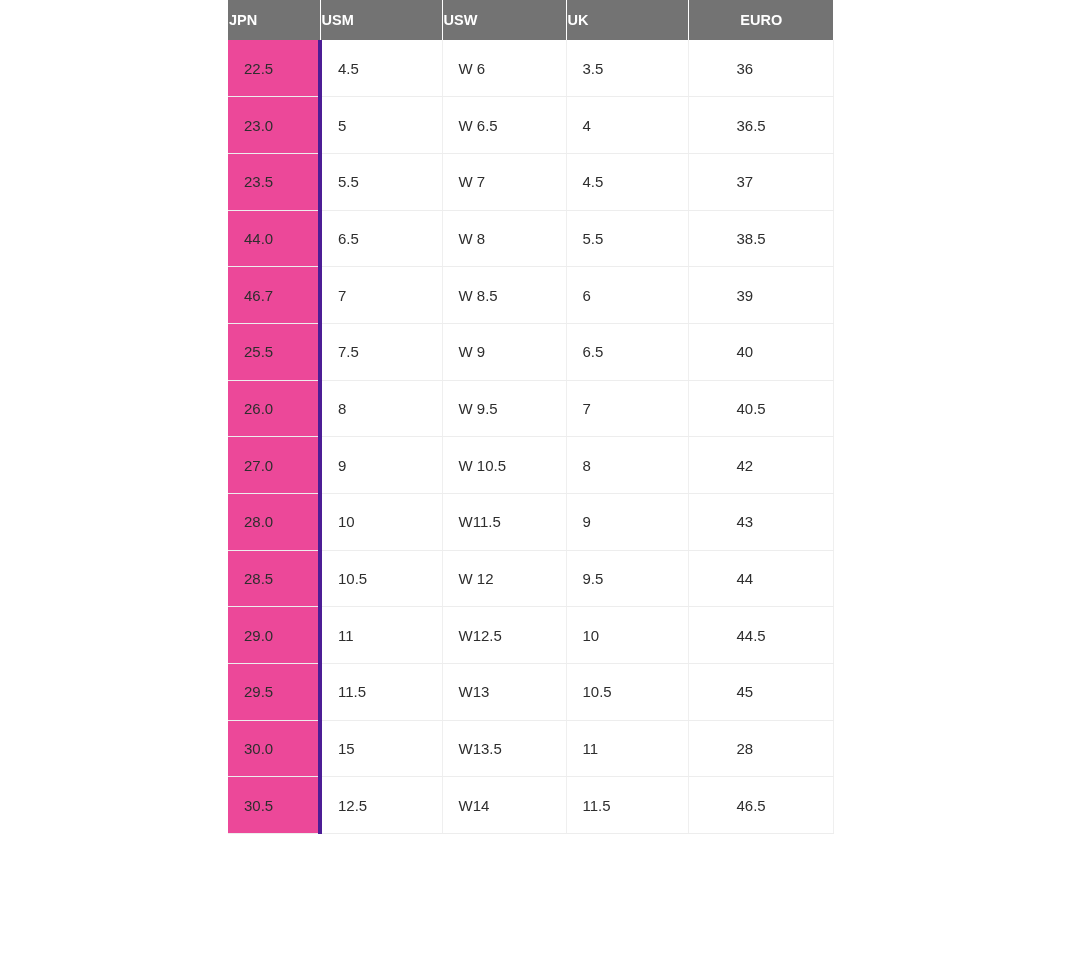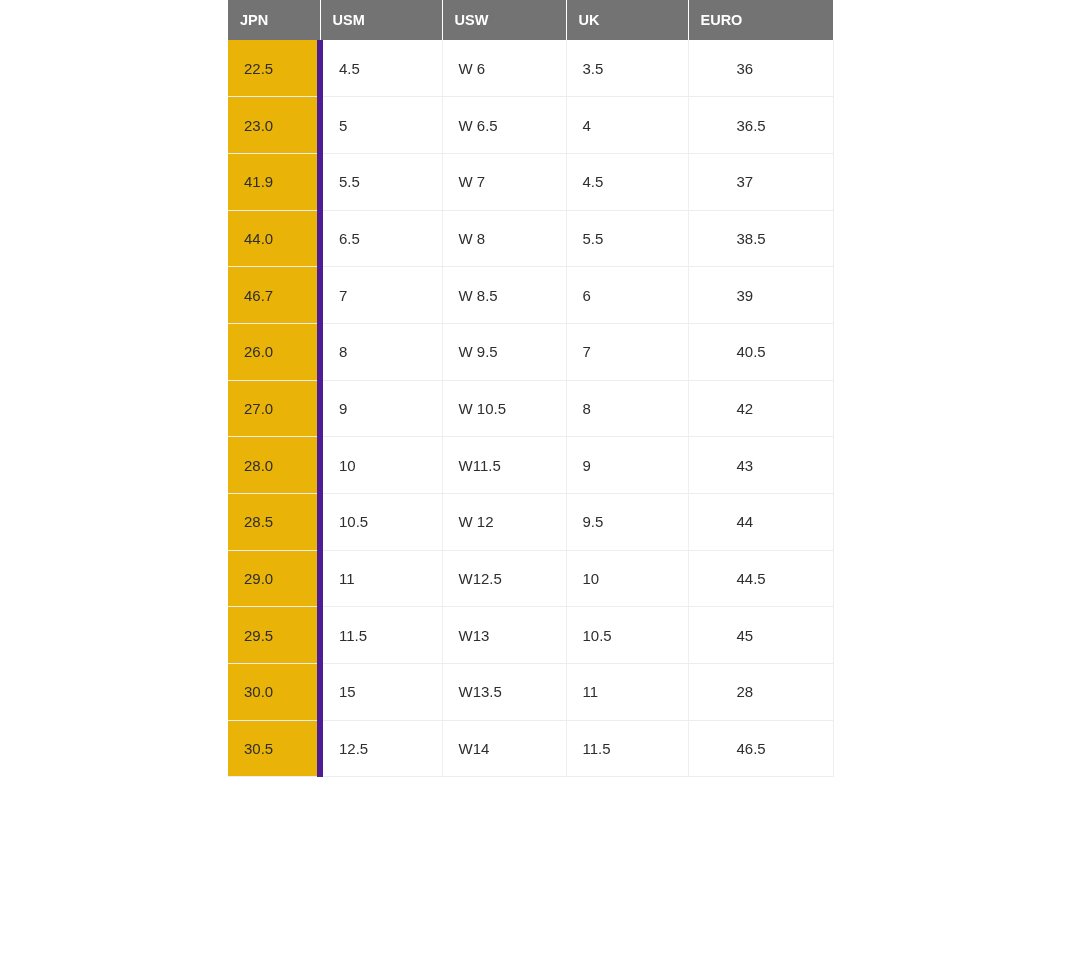--- a/index.html
+++ b/index.html
@@ -45,49 +45,50 @@
   table.size-table col.col-usw  { width: 124px; }
   table.size-table col.col-uk   { width: 122px; }
   table.size-table col.col-euro { width: 145px; }
 
   thead th {
     background: #737373;
     color: #ffffff;
     font-size: 14.5px;
     font-weight: bold;
     text-align: left;
-    padding: 0 0 0 12px;
+    padding: 0 0 0 1px;
     height: 40px;
     line-height: 40px;
     vertical-align: middle;
     border-right: 1px solid #ffffff;
     box-sizing: border-box;
     white-space: nowrap;
   }
   thead th:last-child {
     border-right: none;
+    text-align: center;
   }
 
   tbody td {
     height: 56.7px;
     padding: 0 0 0 16px;
     color: #2e2e2e;
     font-size: 15px;
     font-weight: normal;
     text-align: left;
     vertical-align: middle;
     background: #ffffff;
     border-bottom: 1px solid #ededed;
     border-right: 1px solid #efefef;
     box-sizing: border-box;
     white-space: nowrap;
   }
   tbody td.col-first {
-    background: #eab308;
-    border-right: 6px solid #4c1d95;
+    background: #ec4899;
+    border-right: 4px solid #4c1d95;
   }
   tbody td.col-last {
     border-right: 1px solid #efefef;
     padding-left: 48px;
   }
 </style>
 </head>
 <body>
 
 <div class="page">
@@ -118,41 +119,48 @@
             <td class="col-last">36</td>
           </tr>
           <tr>
             <td class="col-first">23.0</td>
             <td>5</td>
             <td>W 6.5</td>
             <td>4</td>
             <td class="col-last">36.5</td>
           </tr>
           <tr>
-            <td class="col-first">41.9</td>
+            <td class="col-first">23.5</td>
             <td>5.5</td>
             <td>W 7</td>
             <td>4.5</td>
             <td class="col-last">37</td>
           </tr>
           <tr>
             <td class="col-first">44.0</td>
             <td>6.5</td>
             <td>W 8</td>
             <td>5.5</td>
             <td class="col-last">38.5</td>
           </tr>
           <tr>
             <td class="col-first">46.7</td>
             <td>7</td>
             <td>W 8.5</td>
             <td>6</td>
             <td class="col-last">39</td>
           </tr>
           <tr>
+            <td class="col-first">25.5</td>
+            <td>7.5</td>
+            <td>W 9</td>
+            <td>6.5</td>
+            <td class="col-last">40</td>
+          </tr>
+          <tr>
             <td class="col-first">26.0</td>
             <td>8</td>
             <td>W 9.5</td>
             <td>7</td>
             <td class="col-last">40.5</td>
           </tr>
           <tr>
             <td class="col-first">27.0</td>
             <td>9</td>
             <td>W 10.5</td>

